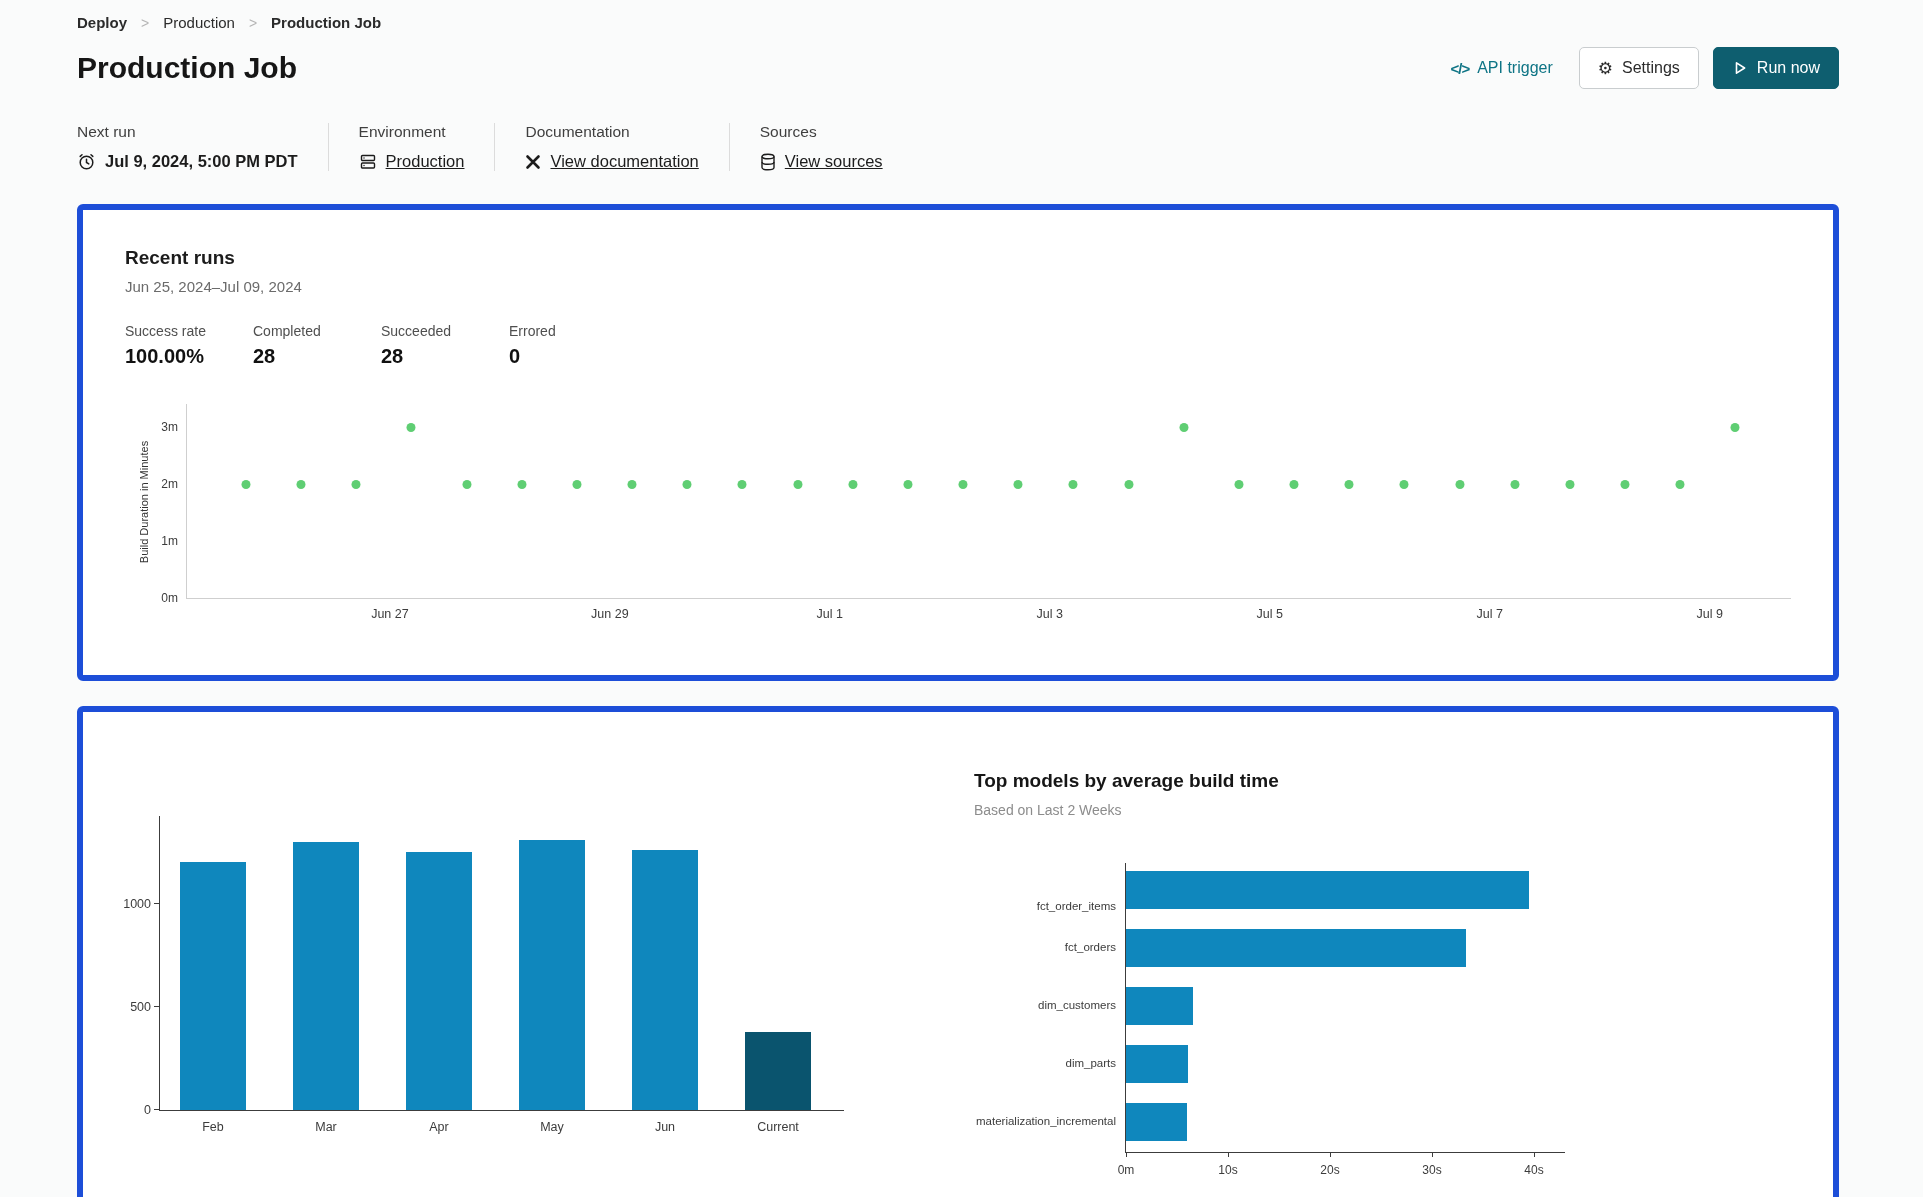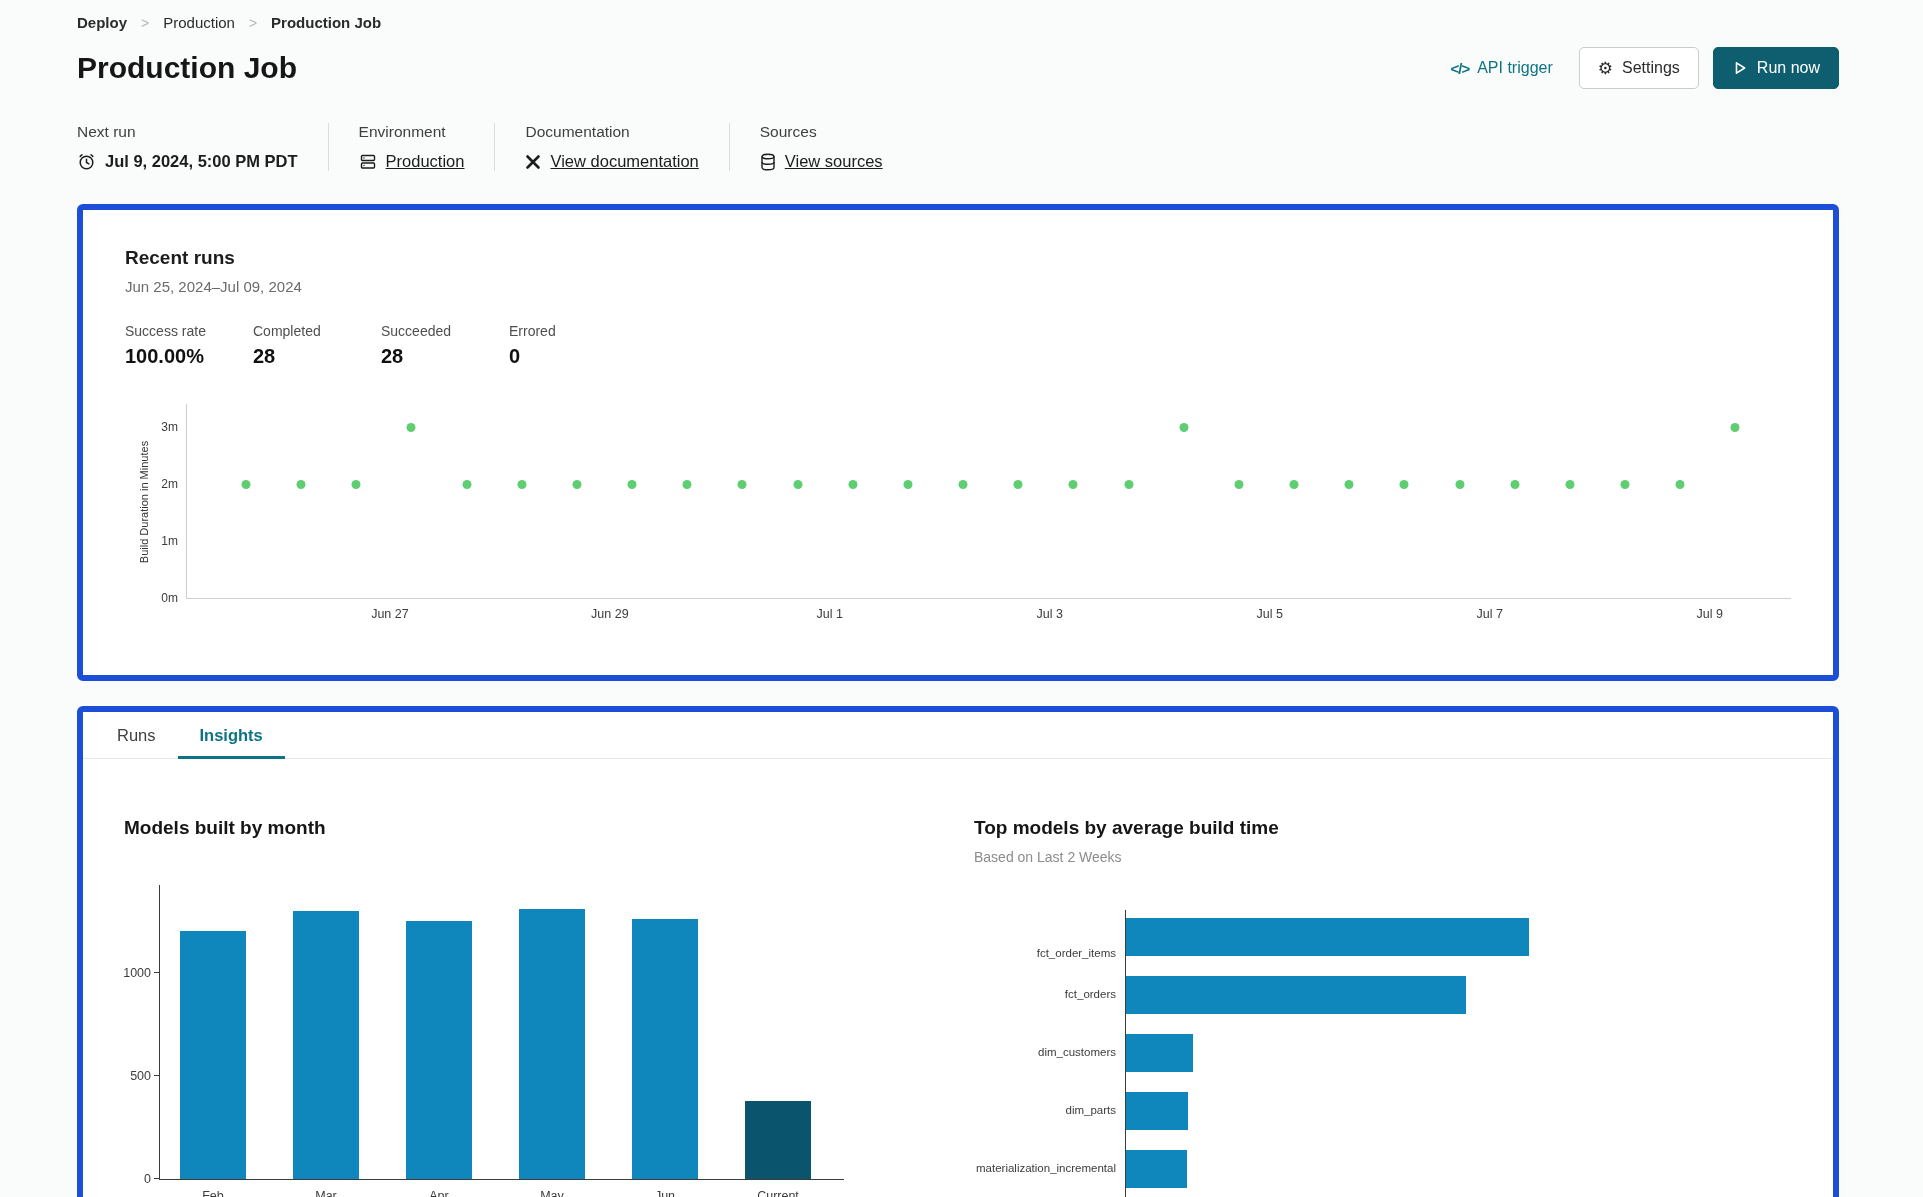--- a/index.html
+++ b/index.html
@@ -231,28 +231,23 @@
           <div class="scatter-xtick" style="left: 40.076%;">Jul 1</div>
           <div class="scatter-xtick" style="left: 53.789%;">Jul 3</div>
           <div class="scatter-xtick" style="left: 67.502%;">Jul 5</div>
           <div class="scatter-xtick" style="left: 81.215%;">Jul 7</div>
           <div class="scatter-xtick" style="left: 94.928%;">Jul 9</div>
         </div>
     </div>
   </section>
 
   <section class="card card-tabs">
-    <div class="tab-bar">
-      <div class="tab">Runs</div>
-      <div class="tab active">Insights</div>
-    </div>
 
     <div class="charts-row">
       <div class="chart-left">
-        <h3 class="chart-title">Models built by month</h3>
         <div class="vbar-plot">
             <div class="vbar" style="left: 20px; width: 66px; height: 248px; background: rgb(15, 135, 189);"></div>
             <div class="vbar-xlabel" style="left: 53px;">Feb</div>
             <div class="vbar" style="left: 133px; width: 66px; height: 268px; background: rgb(15, 135, 189);"></div>
             <div class="vbar-xlabel" style="left: 166px;">Mar</div>
             <div class="vbar" style="left: 246px; width: 66px; height: 258px; background: rgb(15, 135, 189);"></div>
             <div class="vbar-xlabel" style="left: 279px;">Apr</div>
             <div class="vbar" style="left: 359px; width: 66px; height: 270px; background: rgb(15, 135, 189);"></div>
             <div class="vbar-xlabel" style="left: 392px;">May</div>
             <div class="vbar" style="left: 472px; width: 66px; height: 260px; background: rgb(15, 135, 189);"></div>

